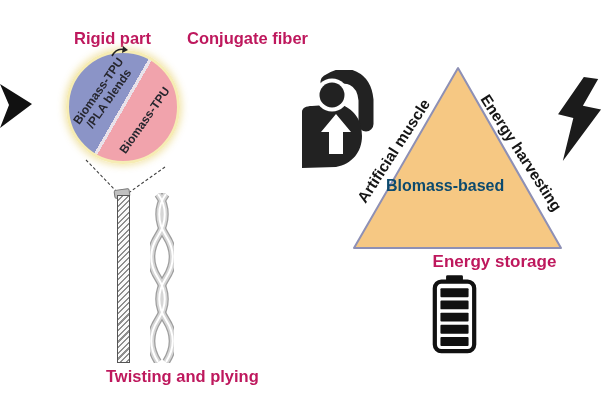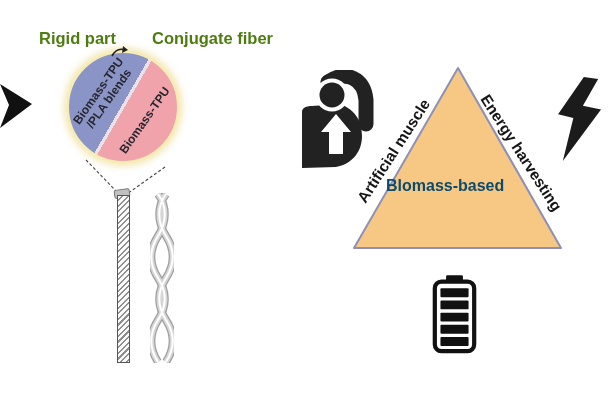--- a/index.html
+++ b/index.html
@@ -1,20 +1,20 @@
 <!DOCTYPE html>
 <html><head>
 <meta charset="utf-8">
 <style>
   html,body{margin:0;padding:0;background:#ffffff;}
   .canvas{
     position:relative;width:615px;height:410px;background:#ffffff;overflow:hidden;
     font-family:"Liberation Sans", sans-serif;color:#151515;
   }
-  .lbl{position:absolute;font-weight:700;color:#4d7c0f;white-space:nowrap;}
+  .lbl{position:absolute;font-weight:700;color:#be185d;white-space:nowrap;margin-left:35px;}
   .lbl-lg{font-size:16.5px;}
   .abs{position:absolute;}
 
   
   .cross-circle{
     position:absolute;left:66px;top:50px;width:114px;height:114px;
     box-sizing:border-box;border-radius:50%;
     border:3px solid #f6ecb4;
     box-shadow:0 0 7px 2px rgba(240,225,160,0.85);
     background:linear-gradient(120deg,#8b94c7 0 48.8%,#e9e2ea 48.8% 51%,#f1a3ac 51% 100%);
@@ -81,38 +81,40 @@
 
   <svg class="abs" style="left:150px;top:193px;" width="24" height="170" viewBox="0 0 24 170">
     <path d="M8,1 C17,13 17,29 8,43 C-1,57 -1,71 8,85 C17,99 17,113 8,127 C-1,141 -1,155 8,169" stroke="#9e9e9e" stroke-width="8" fill="none"></path>
     <path d="M16,1 C7,13 7,29 16,43 C25,57 25,71 16,85 C7,99 7,113 16,127 C25,141 25,155 16,169" stroke="#9e9e9e" stroke-width="8" fill="none"></path>
     <path d="M8,1 C17,13 17,29 8,43 C-1,57 -1,71 8,85 C17,99 17,113 8,127 C-1,141 -1,155 8,169" stroke="#d6d6d6" stroke-width="5.5" fill="none"></path>
     <path d="M16,1 C7,13 7,29 16,43 C25,57 25,71 16,85 C7,99 7,113 16,127 C25,141 25,155 16,169" stroke="#d6d6d6" stroke-width="5.5" fill="none"></path>
     <path d="M8,1 C17,13 17,29 8,43 C-1,57 -1,71 8,85 C17,99 17,113 8,127 C-1,141 -1,155 8,169" stroke="#ffffff" stroke-width="2" fill="none"></path>
     <path d="M16,1 C7,13 7,29 16,43 C25,57 25,71 16,85 C7,99 7,113 16,127 C25,141 25,155 16,169" stroke="#ffffff" stroke-width="2" fill="none"></path>
   </svg>
 
+  <div class="lbl lbl-lg" style="left:71px;top:367px;">Twisting and plying</div>
 
   <svg class="abs" style="left:300px;top:70px;" width="80" height="98" viewBox="0 0 80 98">
     <path d="M28,12 C46,0 64,8 66,30 L66,54" stroke="#222" stroke-width="15" fill="none" stroke-linecap="round"></path>
     <path d="M2,42 C2,38 6,36 12,36 L40,34 C56,40 62,52 62,66 C62,82 52,94 36,97 L2,98 Z" fill="#222"></path>
     <circle cx="32" cy="25" r="16.5" fill="#ffffff"></circle>
     <circle cx="32" cy="25" r="12.5" fill="#222"></circle>
     <polygon points="36,44 51,62 43,62 43,84 29,84 29,62 21,62" fill="#ffffff"></polygon>
   </svg>
 
   <svg class="abs" style="left:348px;top:62px;" width="220" height="192" viewBox="0 0 220 192">
     <polygon points="110,6 6,186 213,186" fill="#f6c883" stroke="#8e90b5" stroke-width="2" stroke-linejoin="round"></polygon>
   </svg>
 
   <div class="edge-label left">Artificial muscle</div>
   <div class="edge-label right">Energy harvesting</div>
 
   <div class="tri-center" style="left:386px;top:177px;width:145px;font-size:16px;">Blomass-based</div>
 
+  <div class="lbl" style="left:387px;top:252px;width:145px;text-align:center;font-size:17px;">Energy storage</div>
 
   <svg class="abs" style="left:554px;top:77px;" width="53" height="85" viewBox="0 0 53 89">
     <polygon points="30,0 45,2 29,30 48,34 8,88 19,43 3,39" fill="#1b1b1b"></polygon>
   </svg>
 
   <svg class="abs" style="left:432px;top:274px;" width="45" height="81" viewBox="0 0 48 84">
     <rect x="15" y="0" width="18" height="9" rx="1.5" fill="#111"></rect>
     <rect x="3" y="7" width="42" height="74" rx="7" fill="#ffffff" stroke="#111" stroke-width="4.5"></rect>
     <rect x="9" y="14" width="30" height="9.5" rx="1" fill="#111"></rect>
     <rect x="9" y="27" width="30" height="9.5" rx="1" fill="#111"></rect>

